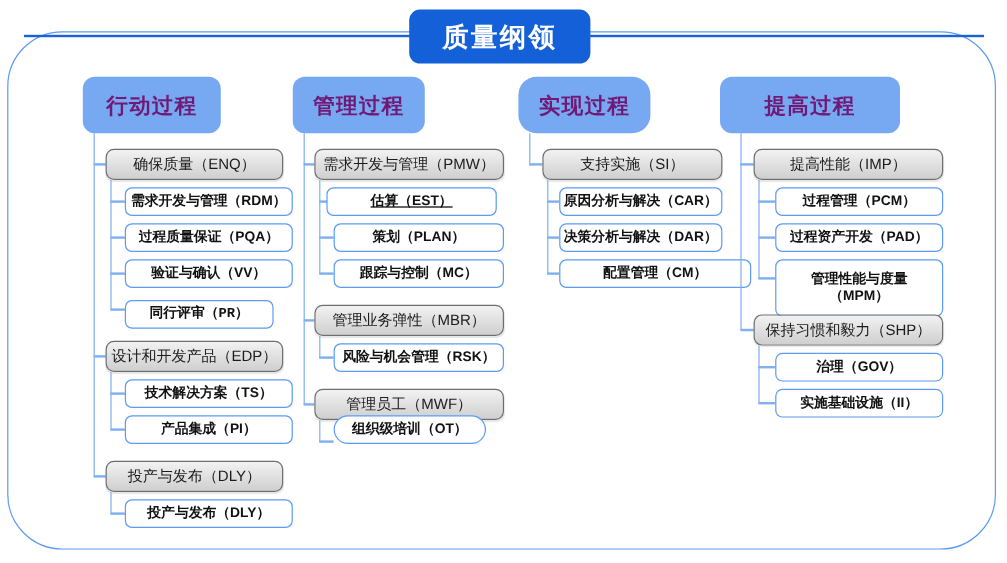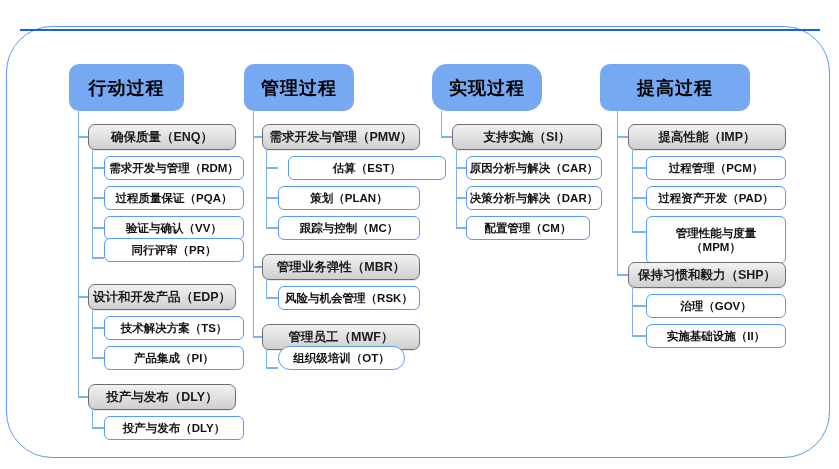--- a/index.html
+++ b/index.html
@@ -66,21 +66,21 @@
     position: absolute;
     height: 47px;
     background: #77a9f3;
     border-radius: 10px;
     display: flex;
     align-items: center;
     justify-content: center;
     box-sizing: border-box;
   }
   .col-header .ch-text {
-    color: #000000;
+    color: #701a75;
     font-size: 18px;
     font-weight: bold;
     letter-spacing: 1px;
     line-height: 1;
   }
 
   
   .vline {
     position: absolute;
     width: 1.4px;
@@ -101,21 +101,21 @@
     background: linear-gradient(to bottom, #f2f2f2 0%, #e2e2e2 45%, #cfcfcf 100%);
     display: flex;
     align-items: center;
     justify-content: center;
     box-sizing: border-box;
     box-shadow: 0 1px 1px rgba(0,0,0,0.10);
   }
   .group-box .gb-text {
     color: #1b1b1b;
     font-size: 12.5px;
-    font-weight: bold;
+    font-weight: normal;
     line-height: 1;
     white-space: nowrap;
   }
 
   
   .leaf-box {
     position: absolute;
     height: 24px;
     border: 1.3px solid #5b9bf5;
     border-radius: 6px;
@@ -138,20 +138,23 @@
   }
 </style>
 </head>
 <body>
 
 <div id="canvas">
 
   <div class="outer-frame"></div>
   <div class="title-line"></div>
 
+  <div class="title-box">
+    <span class="title-text">质量纲领</span>
+  </div>
 
   <div id="tree">
       <div class="col-header" style="left: 69px; top: 64px; width: 115px;">
         <span class="ch-text">行动过程</span>
       </div>
       <div class="hline" style="left: 78px; top: 136.3px; width: 10px;"></div>
       <div class="group-box" style="left: 88px; top: 124px; width: 148px;">
         <span class="gb-text">确保质量（ENQ）</span>
       </div>
       <div class="hline" style="left: 92px; top: 167.3px; width: 12px;"></div>
@@ -160,21 +163,21 @@
       </div>
       <div class="hline" style="left: 92px; top: 197.3px; width: 12px;"></div>
       <div class="leaf-box" style="left: 104px; top: 186px; width: 140px;">
         <span class="lb-text">过程质量保证（PQA）</span>
       </div>
       <div class="hline" style="left: 92px; top: 227.3px; width: 12px;"></div>
       <div class="leaf-box" style="left: 104px; top: 216px; width: 140px;">
         <span class="lb-text">验证与确认（VV）</span>
       </div>
       <div class="hline" style="left: 92px; top: 257.3px; width: 12px;"></div>
-      <div class="leaf-box" style="left: 104px; top: 238px; width: 140px;">
+      <div class="leaf-box" style="left: 104px; top: 250px; width: 124px; font-family: Liberation Mono, monospace;">
         <span class="lb-text">同行评审（PR）</span>
       </div>
       <div class="vline" style="left: 92px; top: 150px; height: 108px;"></div>
       <div class="hline" style="left: 78px; top: 296.3px; width: 10px;"></div>
       <div class="group-box" style="left: 88px; top: 284px; width: 148px; justify-content: center;">
         <span class="gb-text">设计和开发产品（EDP）</span>
       </div>
       <div class="hline" style="left: 92px; top: 327.3px; width: 12px;"></div>
       <div class="leaf-box" style="left: 104px; top: 316px; width: 140px;">
         <span class="lb-text">技术解决方案（TS）</span>
@@ -195,21 +198,21 @@
       <div class="vline" style="left: 92px; top: 410px; height: 18px;"></div>
       <div class="vline" style="left: 78px; top: 111px; height: 286px;"></div>
       <div class="col-header" style="left: 244px; top: 64px; width: 110px;">
         <span class="ch-text">管理过程</span>
       </div>
       <div class="hline" style="left: 253px; top: 136.3px; width: 9px;"></div>
       <div class="group-box" style="left: 262px; top: 124px; width: 158px;">
         <span class="gb-text">需求开发与管理（PMW）</span>
       </div>
       <div class="hline" style="left: 266px; top: 167.3px; width: 12px;"></div>
-      <div class="leaf-box" style="left: 288px; top: 156px; width: 158px;">
+      <div class="leaf-box" style="left: 272px; top: 156px; width: 142px; text-decoration: underline;">
         <span class="lb-text">估算（EST）</span>
       </div>
       <div class="hline" style="left: 266px; top: 197.3px; width: 12px;"></div>
       <div class="leaf-box" style="left: 278px; top: 186px; width: 142px;">
         <span class="lb-text">策划（PLAN）</span>
       </div>
       <div class="hline" style="left: 266px; top: 227.3px; width: 12px;"></div>
       <div class="leaf-box" style="left: 278px; top: 216px; width: 142px;">
         <span class="lb-text">跟踪与控制（MC）</span>
       </div>
@@ -242,21 +245,21 @@
       </div>
       <div class="hline" style="left: 456px; top: 167.3px; width: 10px;"></div>
       <div class="leaf-box" style="left: 466px; top: 156px; width: 136px;">
         <span class="lb-text">原因分析与解决（CAR）</span>
       </div>
       <div class="hline" style="left: 456px; top: 197.3px; width: 10px;"></div>
       <div class="leaf-box" style="left: 466px; top: 186px; width: 136px;">
         <span class="lb-text">决策分析与解决（DAR）</span>
       </div>
       <div class="hline" style="left: 456px; top: 227.3px; width: 10px;"></div>
-      <div class="leaf-box" style="left: 466px; top: 216px; width: 124px;">
+      <div class="leaf-box" style="left: 466px; top: 216px; width: 160px;">
         <span class="lb-text">配置管理（CM）</span>
       </div>
       <div class="vline" style="left: 456px; top: 150px; height: 78px;"></div>
       <div class="vline" style="left: 441px; top: 111px; height: 26px;"></div>
       <div class="col-header" style="left: 600px; top: 64px; width: 150px;">
         <span class="ch-text">提高过程</span>
       </div>
       <div class="hline" style="left: 617px; top: 136.3px; width: 11px;"></div>
       <div class="group-box" style="left: 628px; top: 124px; width: 158px;">
         <span class="gb-text">提高性能（IMP）</span>

